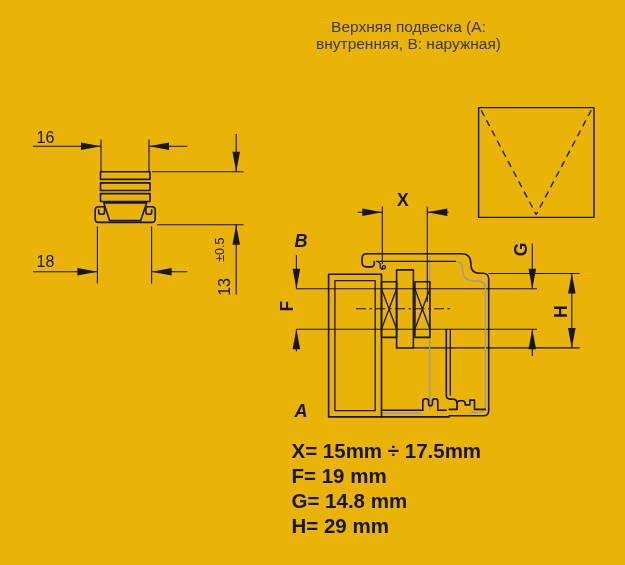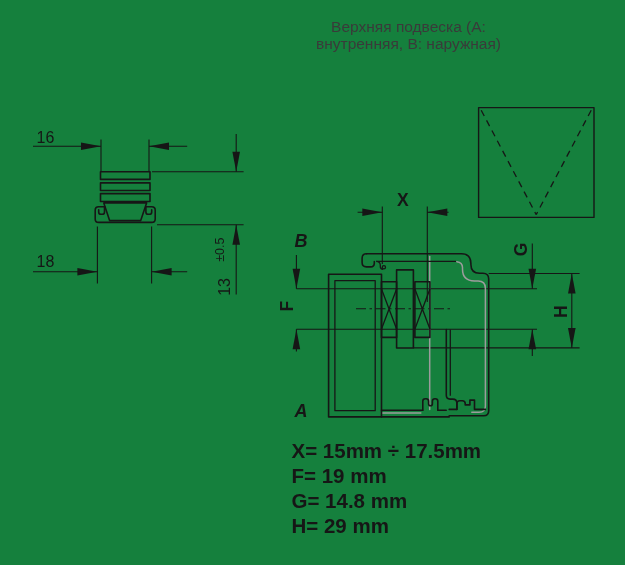--- a/index.html
+++ b/index.html
@@ -1,16 +1,16 @@
 <!DOCTYPE html>
 <html><head>
 <meta charset="utf-8">
 <style>
   html,body{margin:0;padding:0;background:#ffffff;}
-  .stage{position:relative;width:625px;height:565px;background:#15803d;overflow:hidden;}
+  .stage{position:relative;width:625px;height:565px;background:#eab308;overflow:hidden;}
   svg{display:block;font-family:"Liberation Sans","DejaVu Sans",sans-serif;}
   .p  {fill:none;stroke:#161616;stroke-width:1.6;stroke-linejoin:round;stroke-linecap:round;}
   .p2 {fill:none;stroke:#161616;stroke-width:1.3;stroke-linejoin:round;}
   .g  {fill:none;stroke:#9c9c9c;stroke-width:1.5;stroke-linejoin:round;stroke-linecap:round;}
   .dim{fill:none;stroke:#161616;stroke-width:1.1;}
   .ah {fill:#161616;stroke:none;}
   .lbl{fill:#161616;font-size:16px;}
   .lblsm{fill:#161616;font-size:12.5px;}
   .big{fill:#161616;font-size:17.5px;font-weight:bold;}
   .ital{fill:#161616;font-size:18px;font-weight:bold;font-style:italic;}

